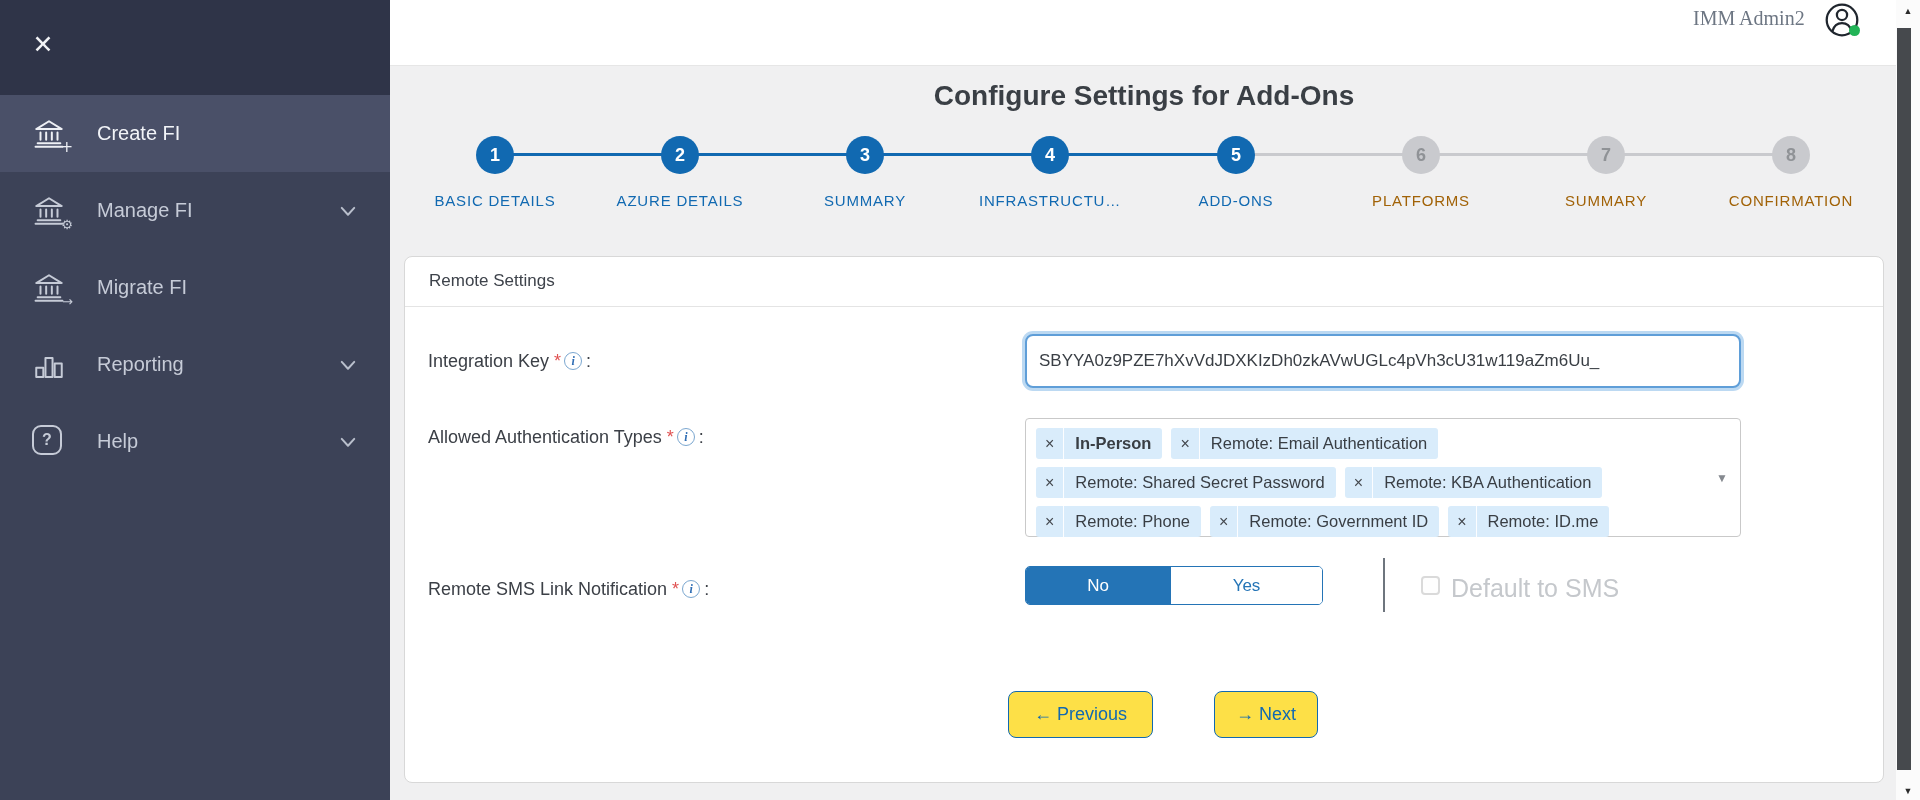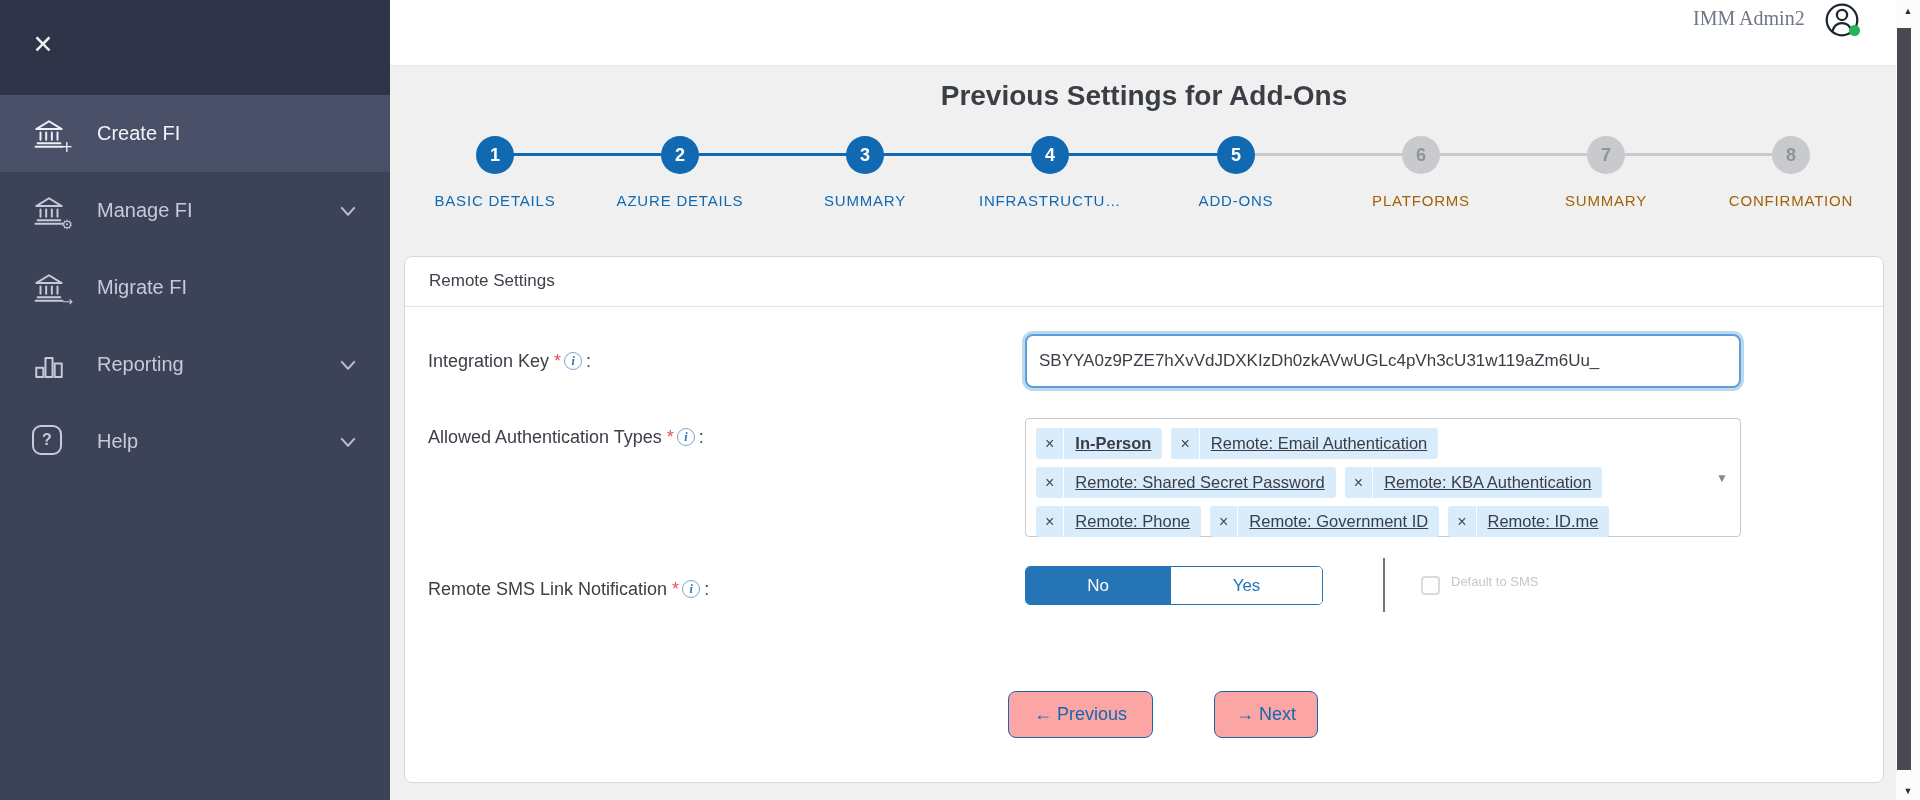--- a/index.html
+++ b/index.html
@@ -85,38 +85,38 @@
                font-family:"Liberation Sans", sans-serif; outline:none; }
 
   .tag-box { position:absolute; left:620px; top:161px; width:716px; height:119px;
              border:1px solid #c9c9c9; border-radius:4px; background:#fff; padding:9px 34px 9px 10px; }
   .tag-row { display:flex; gap:9px; margin-bottom:8px; }
   .tag { display:flex; align-items:center; height:31px; background:#d9ecfb; border-radius:3px;
          font-size:16.5px; color:#393e44; }
   .tag-x { border:none; background:transparent; font-size:16px; color:#44484e; padding:0 9px;
            cursor:pointer; line-height:31px; }
   .tag-sep { width:1px; height:31px; background:rgba(255,255,255,0.9); }
-  .tag-label { padding:0 11px; white-space:nowrap;text-decoration:underline; }
+  .tag-label { padding:0 11px; white-space:nowrap; }
   .tag.bold .tag-label { font-weight:700; }
   .tag-caret { position:absolute; right:12px; top:50%; transform:translateY(-50%);
                font-size:12px; color:#85898f; cursor:pointer; }
 
   .toggle { position:absolute; left:620px; top:309px; height:39px; display:flex;
             border:1px solid #2474b6; border-radius:5px; overflow:hidden; }
   .toggle-opt { display:flex; align-items:center; justify-content:center; font-size:17px;
                 cursor:pointer; }
   .toggle-no { width:144px; background:#2474b6; color:#fff; }
   .toggle-yes { width:152px; background:#fff; color:#2474b6; border-left:1px solid #2474b6; }
 
   .vdivider { position:absolute; left:978px; top:301px; width:2px; height:54px; background:#6e757e; }
   .checkbox { position:absolute; left:1016px; top:319px; width:19px; height:19px;
               border:2px solid #dadada; border-radius:4px; background:#fefefe; }
-  .checkbox-label { position:absolute; left:1046px; top:317px; font-size:13px; color:#c5c8cc;text-align:right; }
-
-  .nav-btn { position:absolute; top:434px; height:47px; background:#fca5a5;
+  .checkbox-label { position:absolute; left:1046px; top:317px; font-size:25px; color:#c5c8cc;text-align:right; }
+
+  .nav-btn { position:absolute; top:434px; height:47px; background:#fde047;
              border:1.5px solid #1169b1; border-radius:8px; color:#1169b1; font-size:18px;
              font-family:"Liberation Sans", sans-serif; cursor:pointer; }
   .btn-prev { left:603px; width:145px; }
   .btn-next { left:809px; width:104px; }
 
   
   .scrollbar { position:absolute; left:1896px; top:0; width:24px; height:800px; background:#fbfbfb; }
   .scroll-thumb { position:absolute; left:1px; top:28px; width:14px; height:742px; background:#46494d; }
   .scroll-arrow { position:absolute; left:0; width:24px; text-align:center; font-size:9px;
                   color:#2b2b2b; cursor:pointer; }
@@ -207,21 +207,21 @@
     <div class="avatar">
       <svg viewBox="0 0 24 24" fill="none" stroke="#20262e" stroke-width="1.5">
         <circle cx="12" cy="12" r="10.2"></circle>
         <circle cx="12" cy="8.6" r="3.4"></circle>
         <path d="M5.6 19.4 C6.6 15.8 9 14 12 14 C15 14 17.4 15.8 18.4 19.4" stroke-linecap="round"></path>
       </svg>
     </div>
     <div class="presence"></div>
   </div>
 
-  <div class="wizard-title">Previous Settings for Add-Ons</div>
+  <div class="wizard-title">Configure Settings for Add-Ons</div>
 
   <div class="step-line blue"></div>
   <div class="step-line gray"></div>
 
   <div class="step-circle done" style="left:476px">1</div>
   <div class="step-circle done" style="left:661px">2</div>
   <div class="step-circle done" style="left:846px">3</div>
   <div class="step-circle done" style="left:1031px">4</div>
   <div class="step-circle done" style="left:1217px">5</div>
   <div class="step-circle todo" style="left:1402px">6</div>

